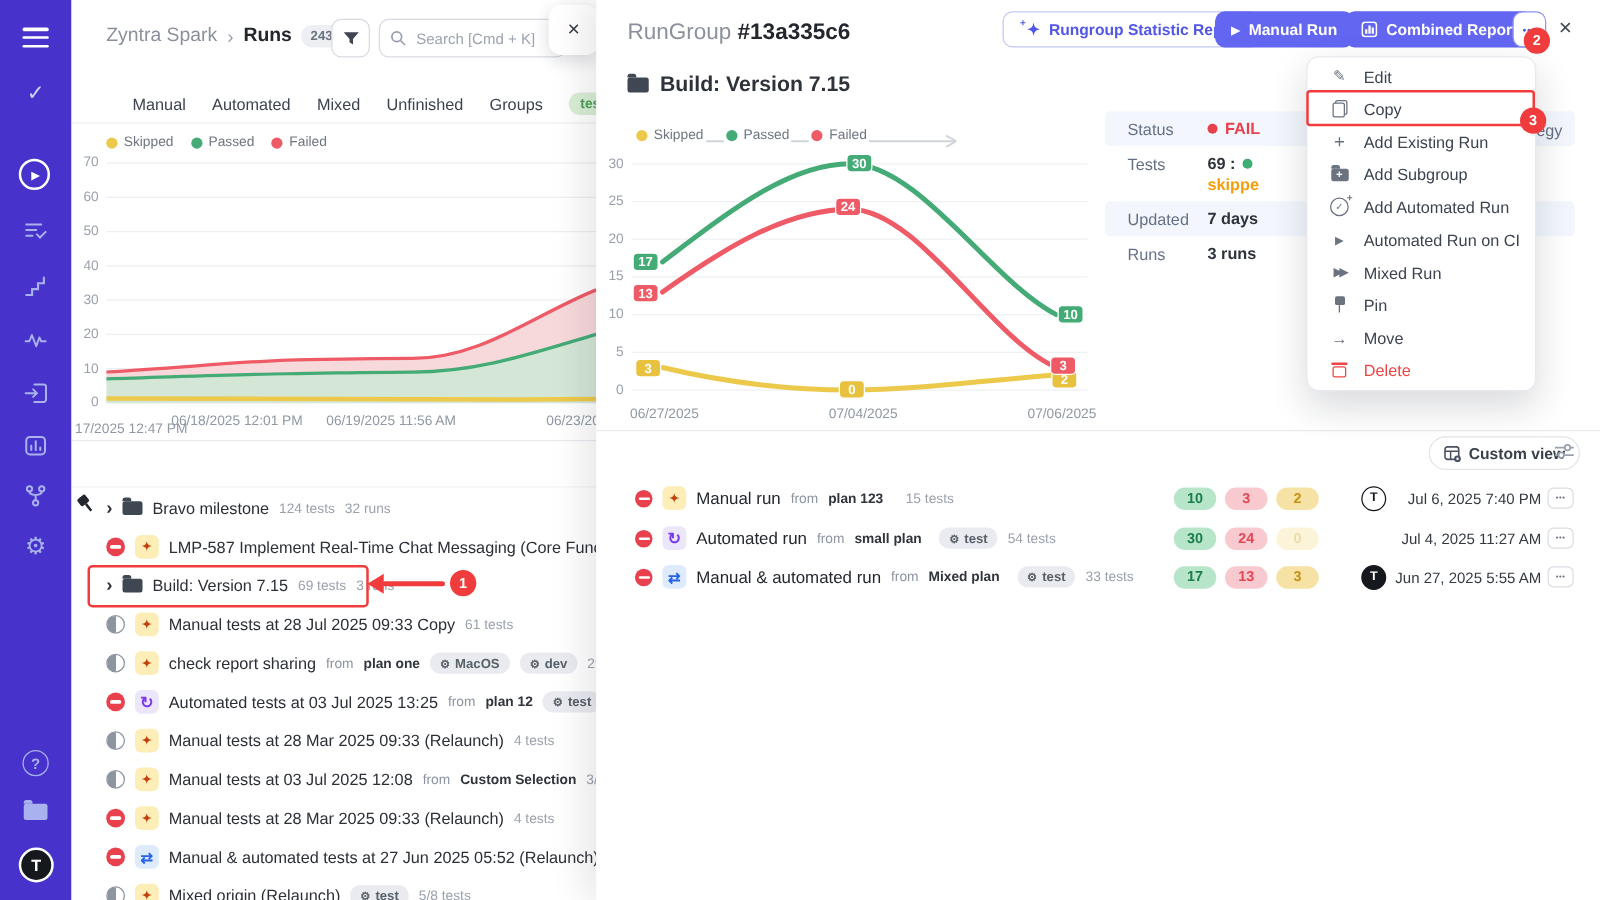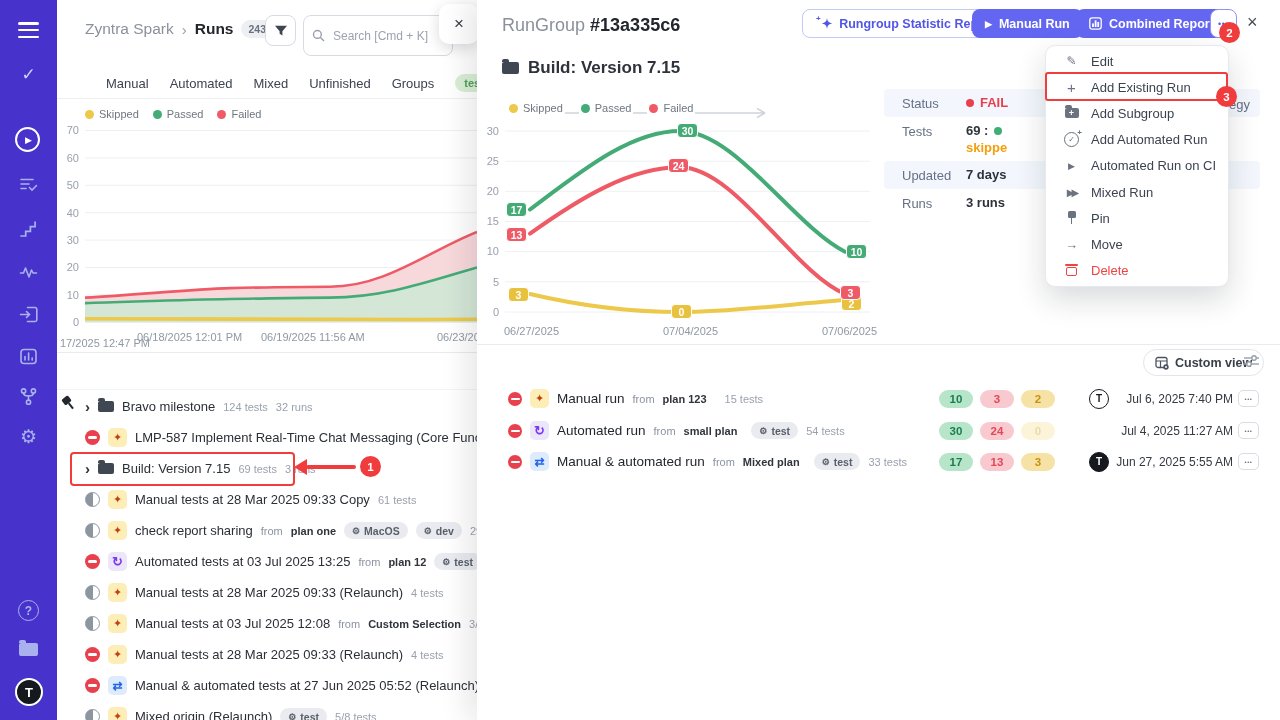--- a/index.html
+++ b/index.html
@@ -26,21 +26,21 @@
   .sb-av{position:absolute;left:15px;width:24px;height:24px;background:#15181d;border:2px solid #fff;color:#fff;font-size:13px}
   
   #left-panel{position:absolute;left:57px;top:0;width:420px;height:720px;background:#fff;overflow:hidden;z-index:1}
   .lp-crumb{position:absolute;left:28px;top:20px;display:flex;align-items:center;gap:8px;white-space:nowrap}
   .c-app{font-size:15.5px;color:#8a919c;cursor:pointer}
   .c-sep{font-size:15px;color:#9aa1ad}
   .c-page{font-size:15.5px;font-weight:bold;color:#22262d}
   .c-count{background:#edeff2;color:#6a7280;font-size:10.5px;font-weight:bold;border-radius:9px;padding:3px 7px}
   .filter-btn{position:absolute;left:208px;top:15px;width:31px;height:31px;border:1.4px solid #d7dbe1;border-radius:8px;
               background:#fff;display:flex;align-items:center;justify-content:center;cursor:pointer}
-  .searchbox{position:absolute;left:246px;top:15px;width:150px;height:41px;border:1.4px solid #d7dbe1;border-radius:8px;
+  .searchbox{position:absolute;left:246px;top:15px;width:150px;height:31px;border:1.4px solid #d7dbe1;border-radius:8px;
              background:#fff;box-sizing:border-box;display:flex;align-items:center}
   .searchbox svg{margin:0 6px 0 8px;flex:none}
   .searchbox input{border:none;outline:none;width:110px;font-size:12px;color:#394049;font-family:"Liberation Sans",sans-serif}
   .searchbox input::placeholder{color:#9ca3af}
   .panel-close{position:absolute;left:382px;top:4px;width:40px;height:40px;border:none;background:#fff;border-radius:10px;
                box-shadow:0 4px 14px rgba(20,24,40,.16);font-size:17px;color:#3a3f46;cursor:pointer;z-index:3}
   .tabs{position:absolute;left:0;top:68px;width:420px;height:31px;border-bottom:1px solid #edeff2;
         display:flex;align-items:center;gap:21px;padding-left:28px;box-sizing:border-box;white-space:nowrap}
   .tab{font-size:13px;color:#3c4350;cursor:pointer}
   .tab-chip{background:#d9efd4;color:#4f9d58;font-size:11px;font-weight:bold;border-radius:10px;padding:3px 9px;cursor:pointer}
@@ -311,21 +311,21 @@
     <span class="fold lfold"></span>
     <span class="ltitle">Build: Version 7.15</span>
     <span class="meta">69 tests</span>
     <span class="meta">3 runs</span>
   </div>
   <div class="lrow" style="top:484px">
     <span class="st-part"></span>
     <span class="ti ti-manual">
         <span>✦</span>
       </span>
-    <span class="ltitle">Manual tests at 28 Mar 2025 09:33 Copy</span>
+    <span class="ltitle">Manual tests at 28 Jul 2025 09:33 Copy</span>
     <span class="meta">61 tests</span>
   </div>
   <div class="lrow" style="top:515px">
     <span class="st-part"></span>
     <span class="ti ti-manual">
         <span>✦</span>
       </span>
     <span class="ltitle">check report sharing</span>
     <span class="from">from</span>
     <span class="plan">plan one</span>
@@ -596,20 +596,26 @@
     <button class="morebtn">•••</button>
   </div>
 </section>
 
 <div id="menu">
   <div class="mi">
     <span class="mi-ic">✎</span>
     <span class="mi-lb">Edit</span>
     </div>
   <div class="mi">
+    <span class="mi-ic">
+        <span class="i-copy"></span>
+      </span>
+    <span class="mi-lb">Copy</span>
+    </div>
+  <div class="mi">
     <span class="mi-ic" style="font-size:15px">+</span>
     <span class="mi-lb">Add Existing Run</span>
     </div>
   <div class="mi">
     <span class="mi-ic">
         <span class="fold fold-menu">
           <span class="fold-plus">+</span>
         </span>
       </span>
     <span class="mi-lb">Add Subgroup</span>

